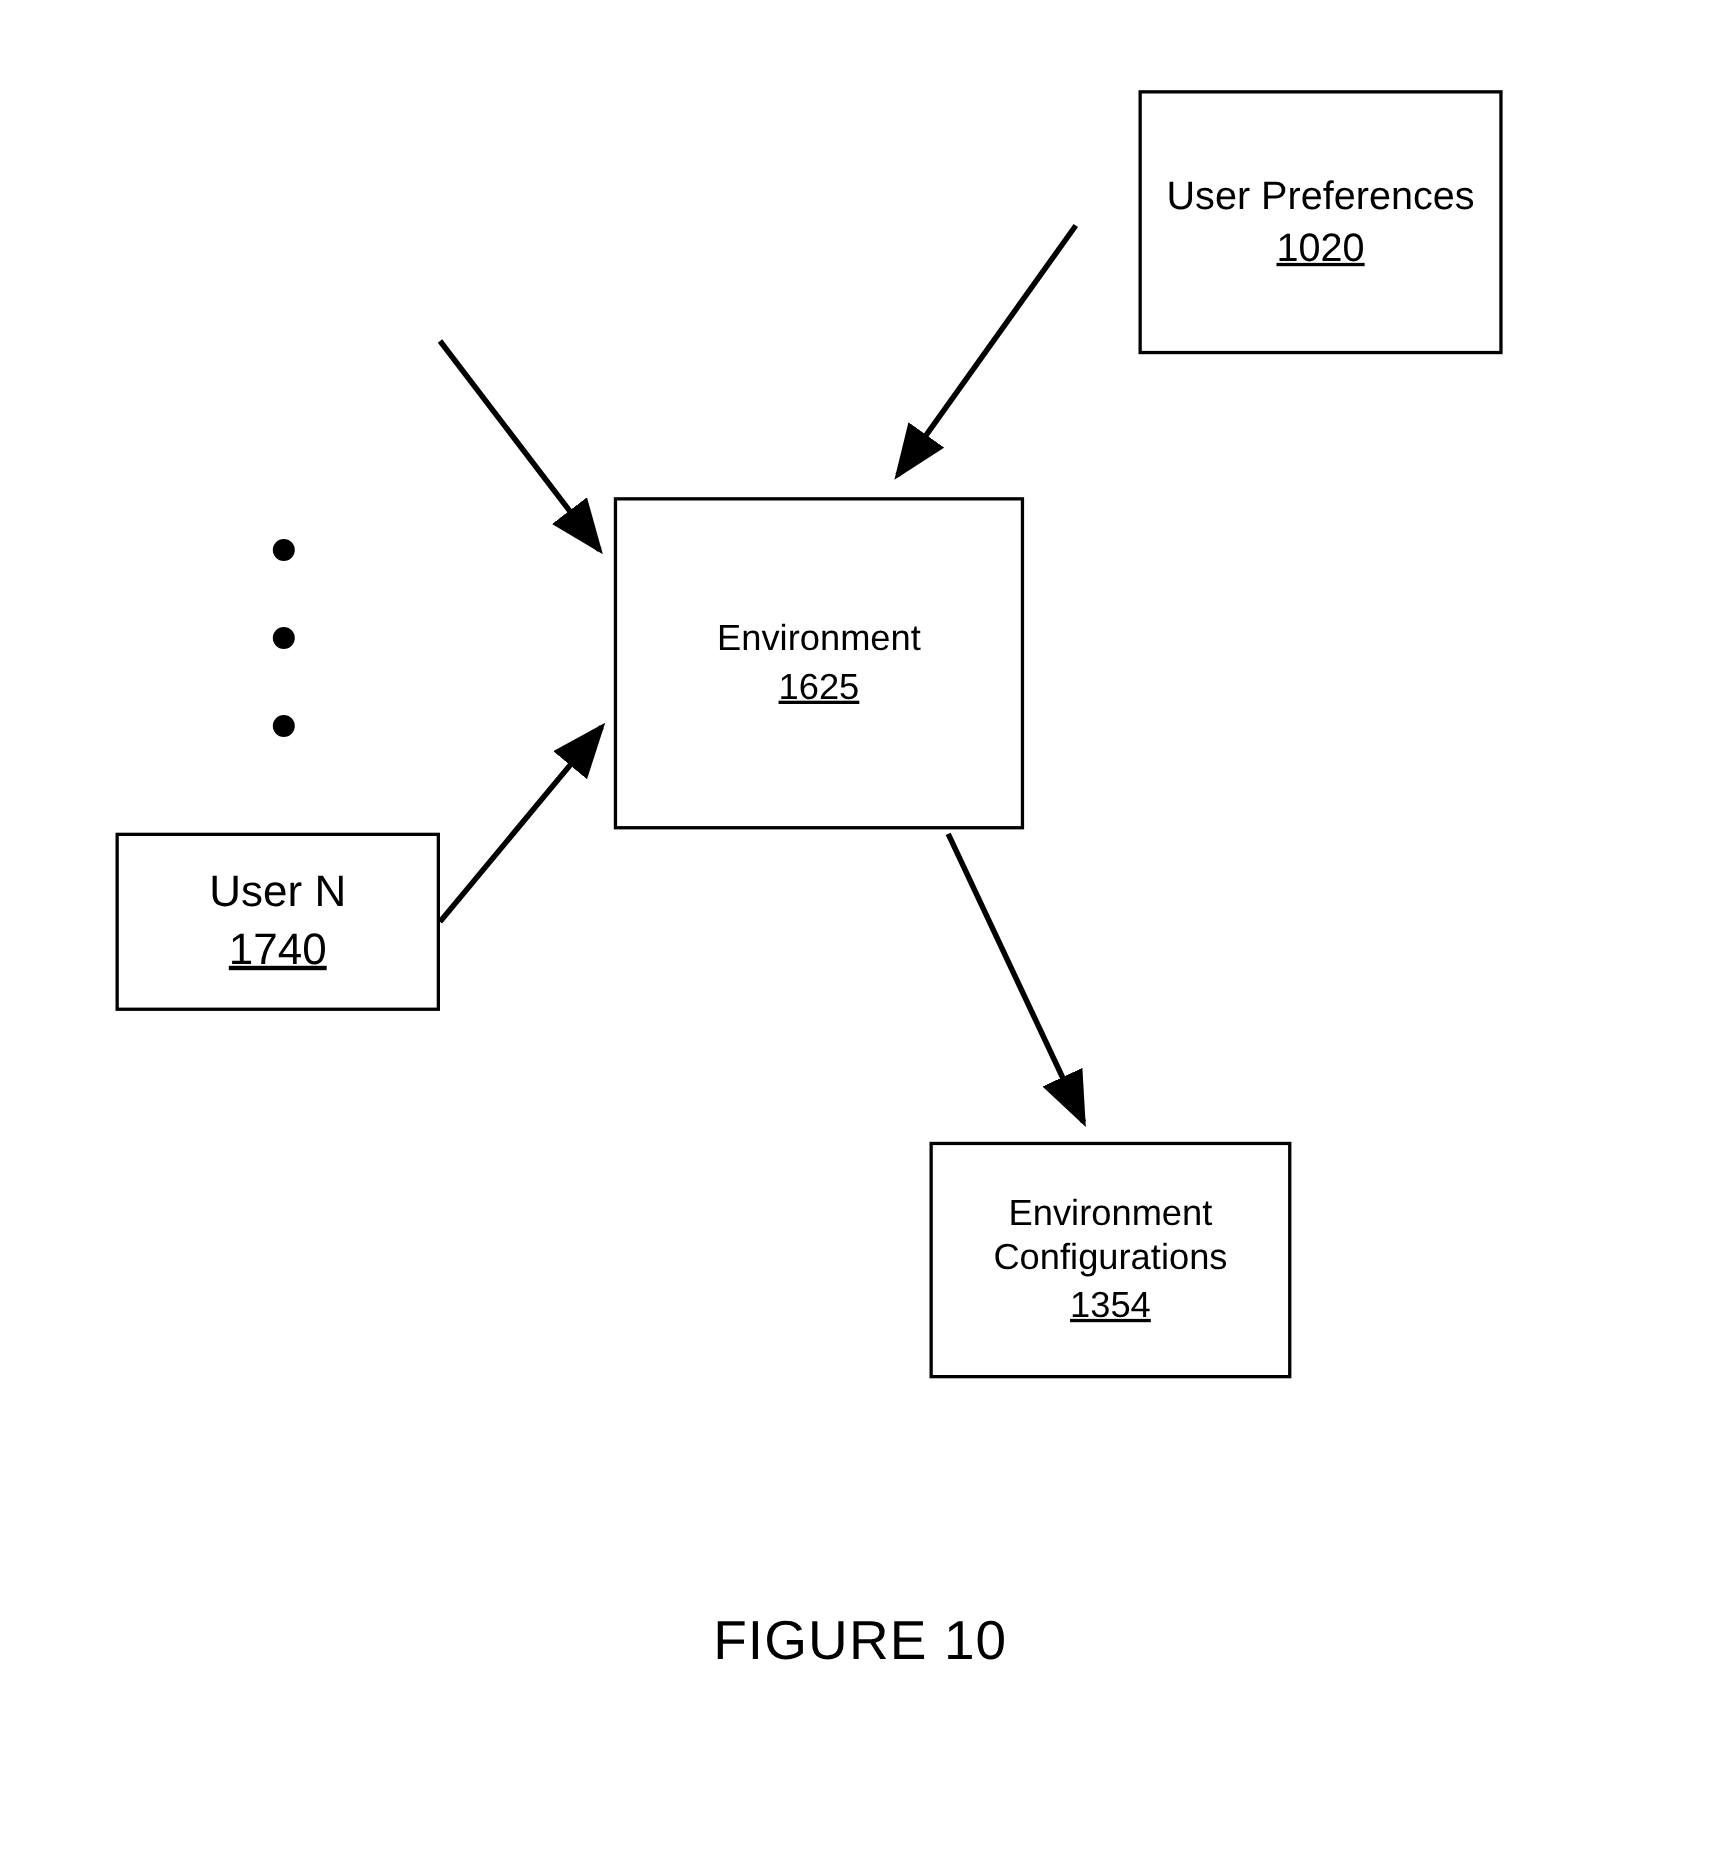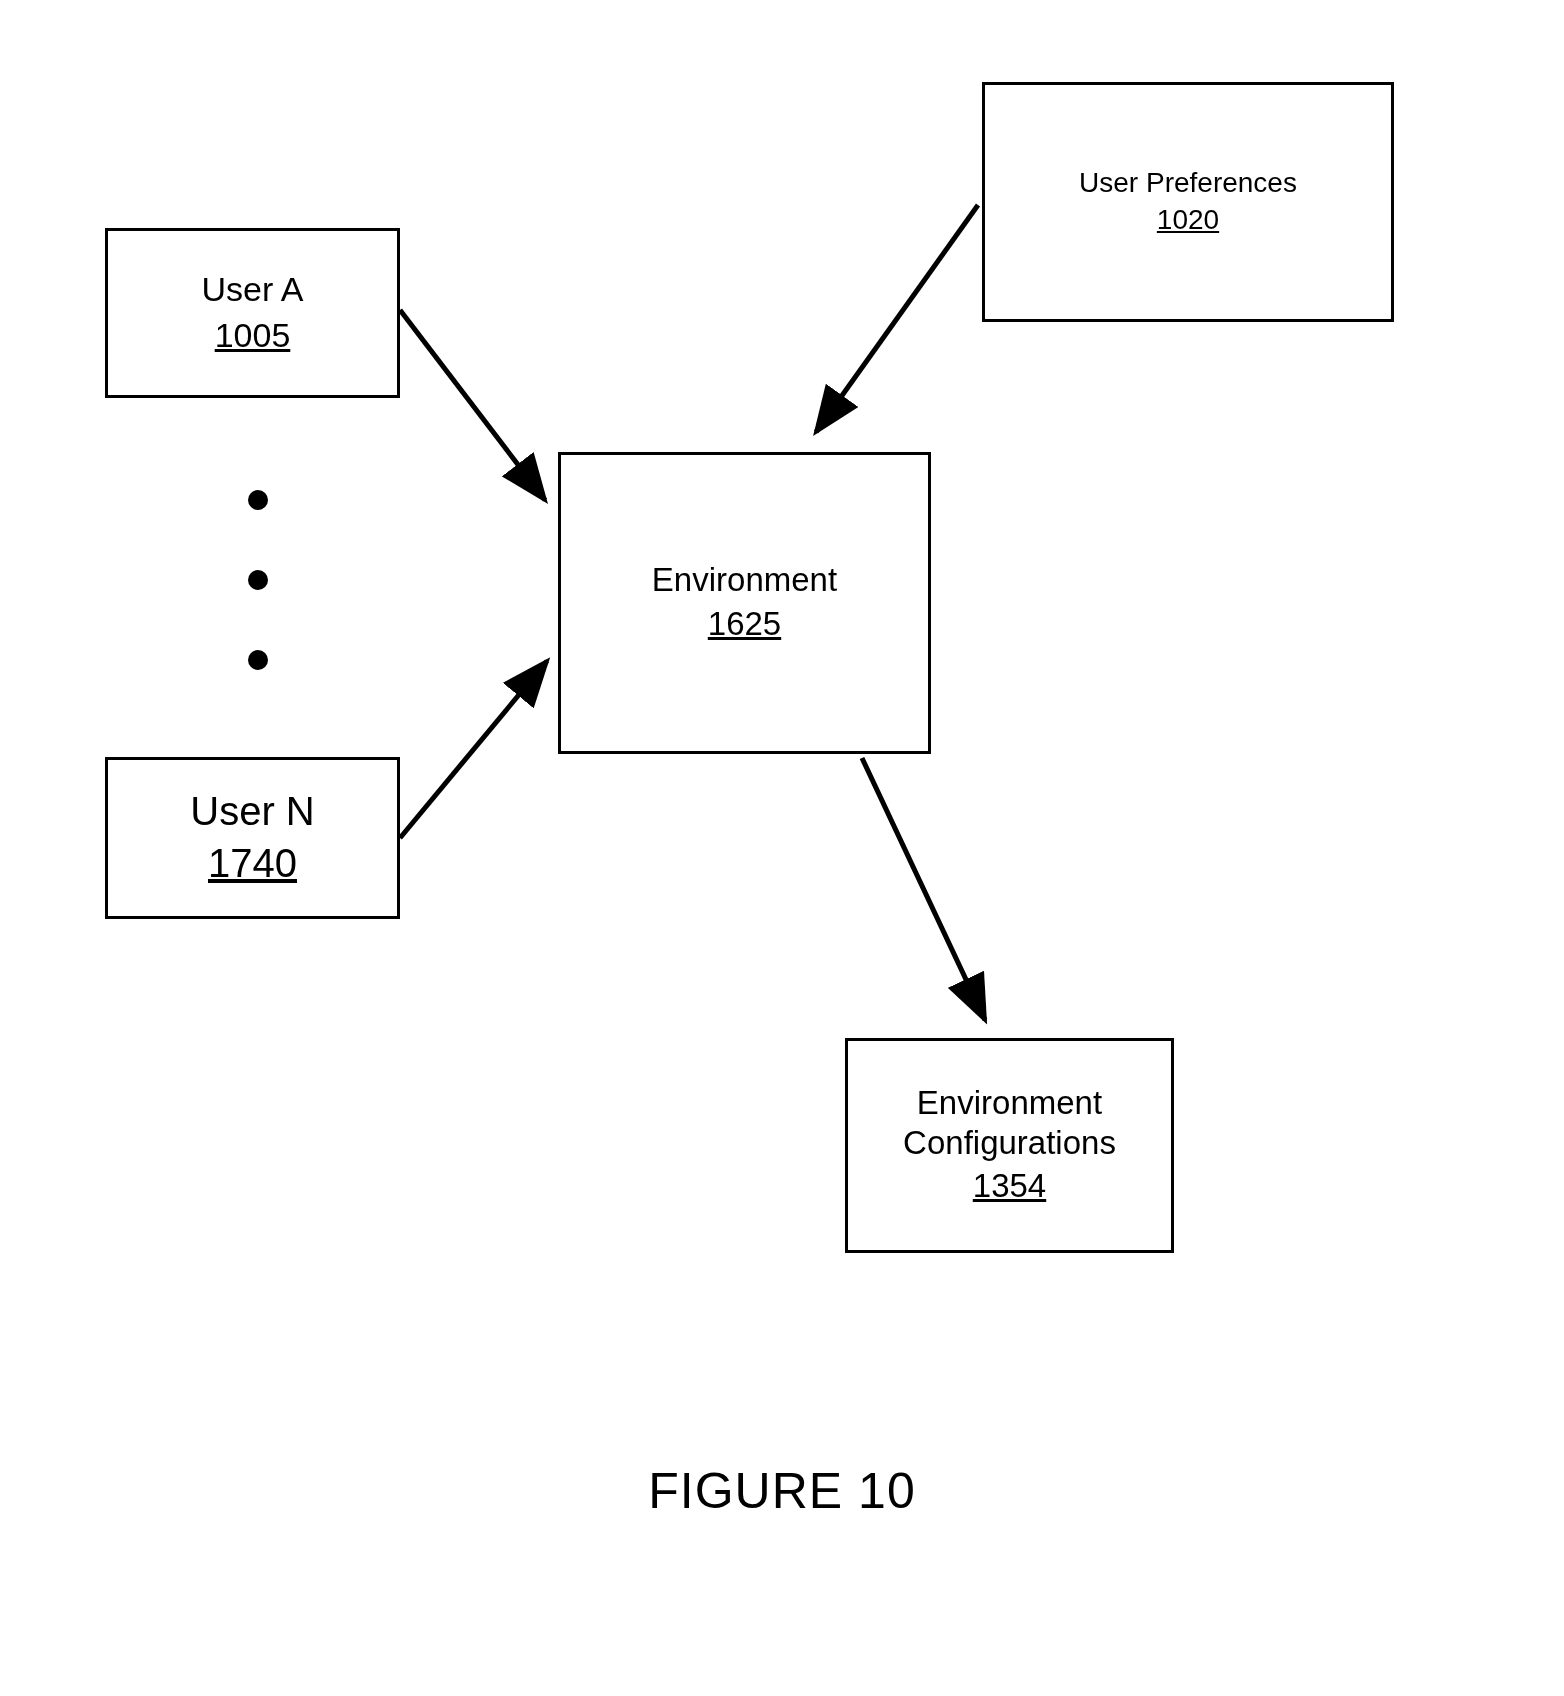--- a/index.html
+++ b/index.html
@@ -61,25 +61,25 @@
     font-size: 40px;
   }
   #node-engine {
     left: 558px;
     top: 452px;
     width: 373px;
     height: 302px;
     font-size: 33px;
   }
   #node-user-prefs {
-    left: 982px;
+    left: 1035px;
     top: 82px;
-    width: 412px;
+    width: 331px;
     height: 240px;
-    font-size: 28px;
+    font-size: 36px;
   }
   #node-env-configs {
     left: 845px;
     top: 1038px;
     width: 329px;
     height: 215px;
     font-size: 33px;
   }
   .dots {
     position: absolute;
@@ -139,24 +139,20 @@
 
     <g>
       <line x1="978" y1="205" x2="816" y2="432" stroke="#000000" stroke-width="5" marker-end="url(#arrowhead)"></line>
     </g>
 
     <g>
       <line x1="862" y1="758" x2="985" y2="1020" stroke="#000000" stroke-width="5" marker-end="url(#arrowhead)"></line>
     </g>
   </svg>
 
-  <div class="node" id="node-user-a">
-    <span class="line1">User A</span>
-    <span class="ref">1005</span>
-  </div>
 
   <div class="dots">
     <span class="dot"></span>
     <span class="dot"></span>
     <span class="dot"></span>
   </div>
 
   <div class="node" id="node-user-n">
     <span class="line1">User N</span>
     <span class="ref">1740</span>

